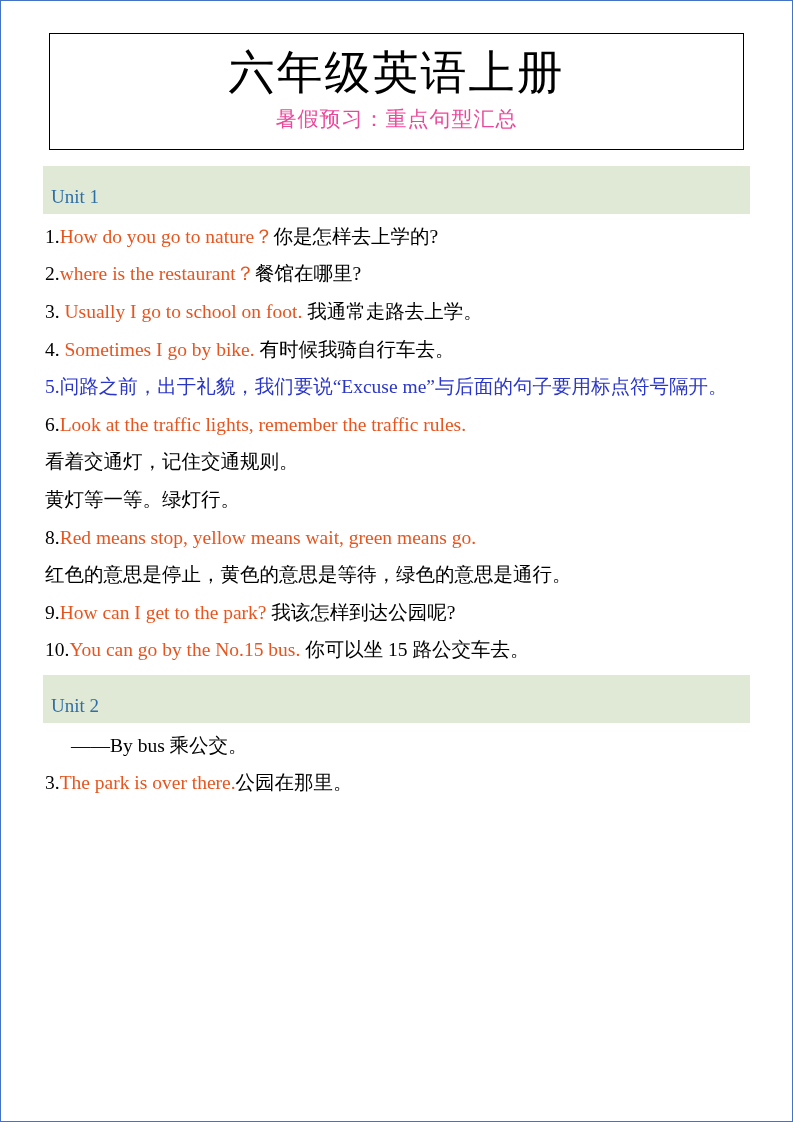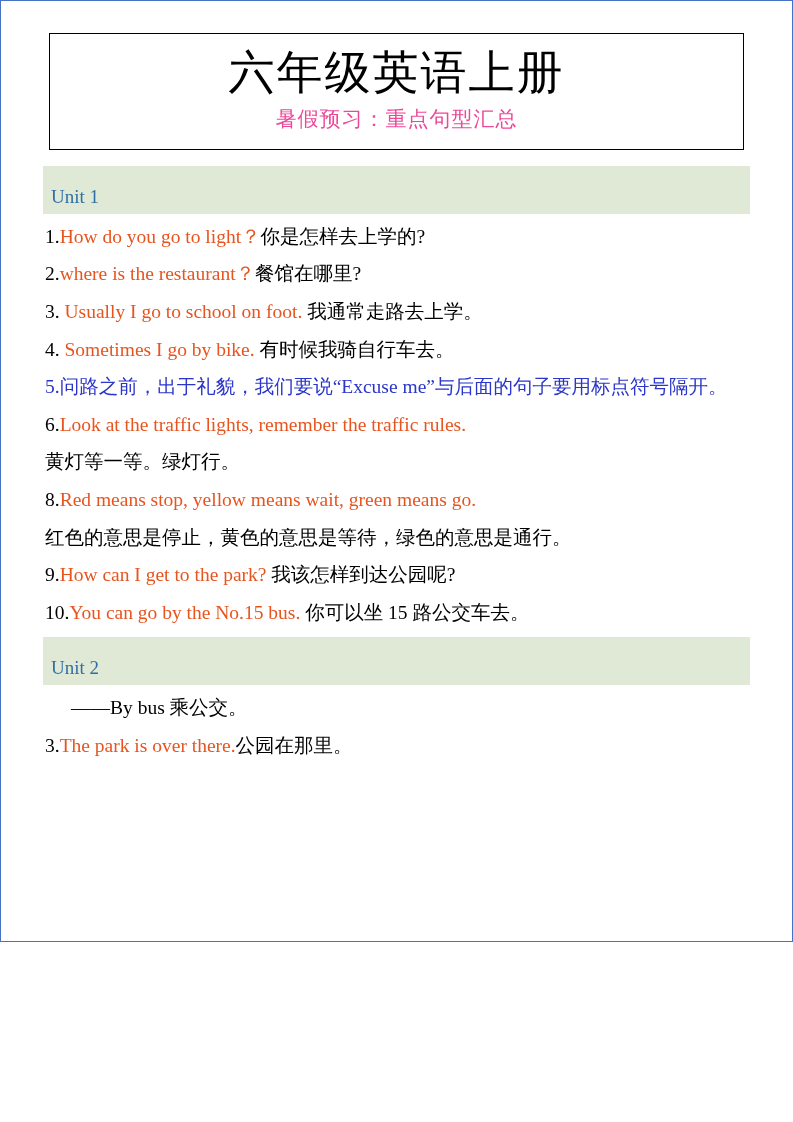--- a/index.html
+++ b/index.html
@@ -8,21 +8,21 @@
   }
   body {
     width: 793px;
     height: 1122px;
     background: #ffffff;
     font-family: "Liberation Serif", serif;
   }
   .page {
     position: relative;
     width: 793px;
-    height: 942px;
+    height: 1122px;
     box-sizing: border-box;
     border: 1px solid #4472c4;
     padding: 28px 42px 0 42px;
   }
   .title-box {
     border: 1px solid #000000;
     margin: 4px 6px 16px 6px;
     padding: 10px 0 14px 0;
     text-align: center;
   }
@@ -76,41 +76,44 @@
 <div class="page">
 
   <div class="title-box">
     <div class="title-main">六年级英语上册</div>
     <div class="title-sub">暑假预习：重点句型汇总</div>
   </div>
 
   <div class="unit-header">Unit 1</div>
 
   <div class="line">
-    <span class="cn">1.</span><span class="en">How do you go to light？</span><span class="cn">你是怎样去上学的?</span>
+    <span class="cn">1.</span><span class="en">How do you go to nature？</span><span class="cn">你是怎样去上学的?</span>
   </div>
 
   <div class="line">
     <span class="cn">2.</span><span class="en">where is the restaurant？</span><span class="cn">餐馆在哪里?</span>
   </div>
 
   <div class="line">
     <span class="cn">3. </span><span class="en">Usually I go to school on foot.</span><span class="cn"> 我通常走路去上学。</span>
   </div>
 
   <div class="line">
     <span class="cn">4. </span><span class="en">Sometimes I go by bike.</span><span class="cn"> 有时候我骑自行车去。</span>
   </div>
 
   <div class="line">
     <span class="blue">5.</span><span class="blue">问路之前，出于礼貌，我们要说“Excuse me”与后面的句子要用标点符号隔开。</span>
   </div>
 
   <div class="line">
     <span class="cn">6.</span><span class="en">Look at the traffic lights, remember the traffic rules.</span>
+  </div>
+  <div class="line">
+    <span class="cn">看着交通灯，记住交通规则。</span>
   </div>
 
   <div class="line">
     <span class="cn">黄灯等一等。绿灯行。</span>
   </div>
 
   <div class="line">
     <span class="cn">8.</span><span class="en">Red means stop, yellow means wait, green means go.</span>
   </div>
   <div class="line">

